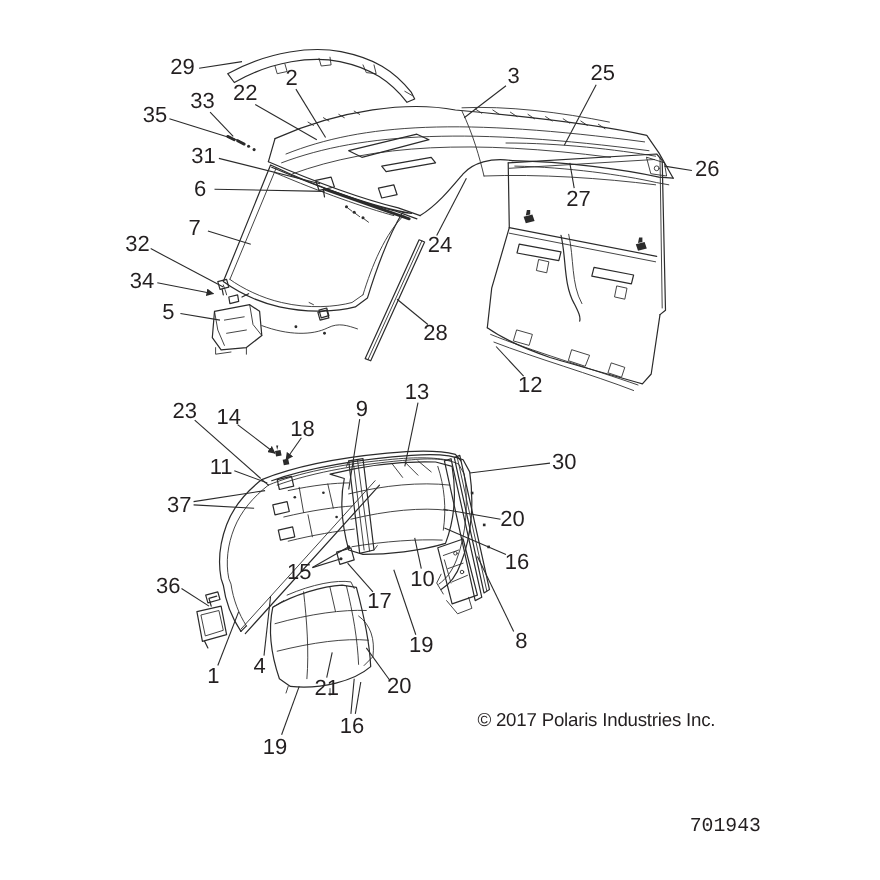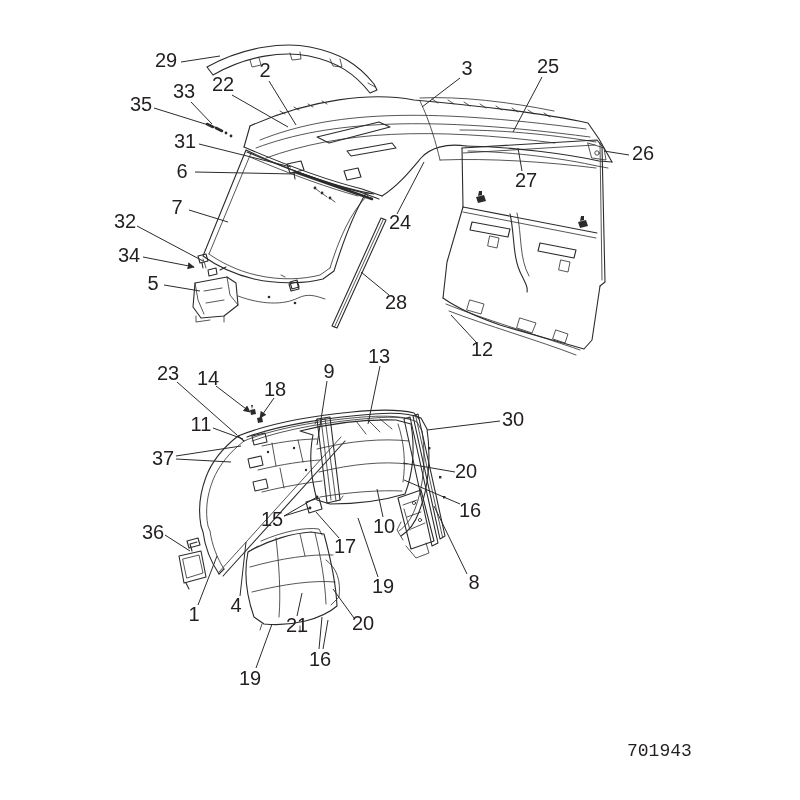--- a/index.html
+++ b/index.html
@@ -279,15 +279,16 @@
         <line x1="354" y1="618" x2="333" y2="589" class="leader"></line>
         <text x="363" y="630" class="callout">20</text>
         <line x1="319" y1="649" x2="322" y2="617" class="leader"></line>
         <line x1="323" y1="649" x2="328" y2="620" class="leader"></line>
         <text x="320" y="666" class="callout">16</text>
         <line x1="256" y1="668" x2="272" y2="624" class="leader"></line>
         <text x="250" y="685" class="callout">19</text>
       </g>
 </svg>
 
+<div id="copyright" class="footer-text">© 2017 Polaris Industries Inc.</div>
 <div id="partnum" class="footer-text">701943</div>
 
 </div>
 
 </body></html>

